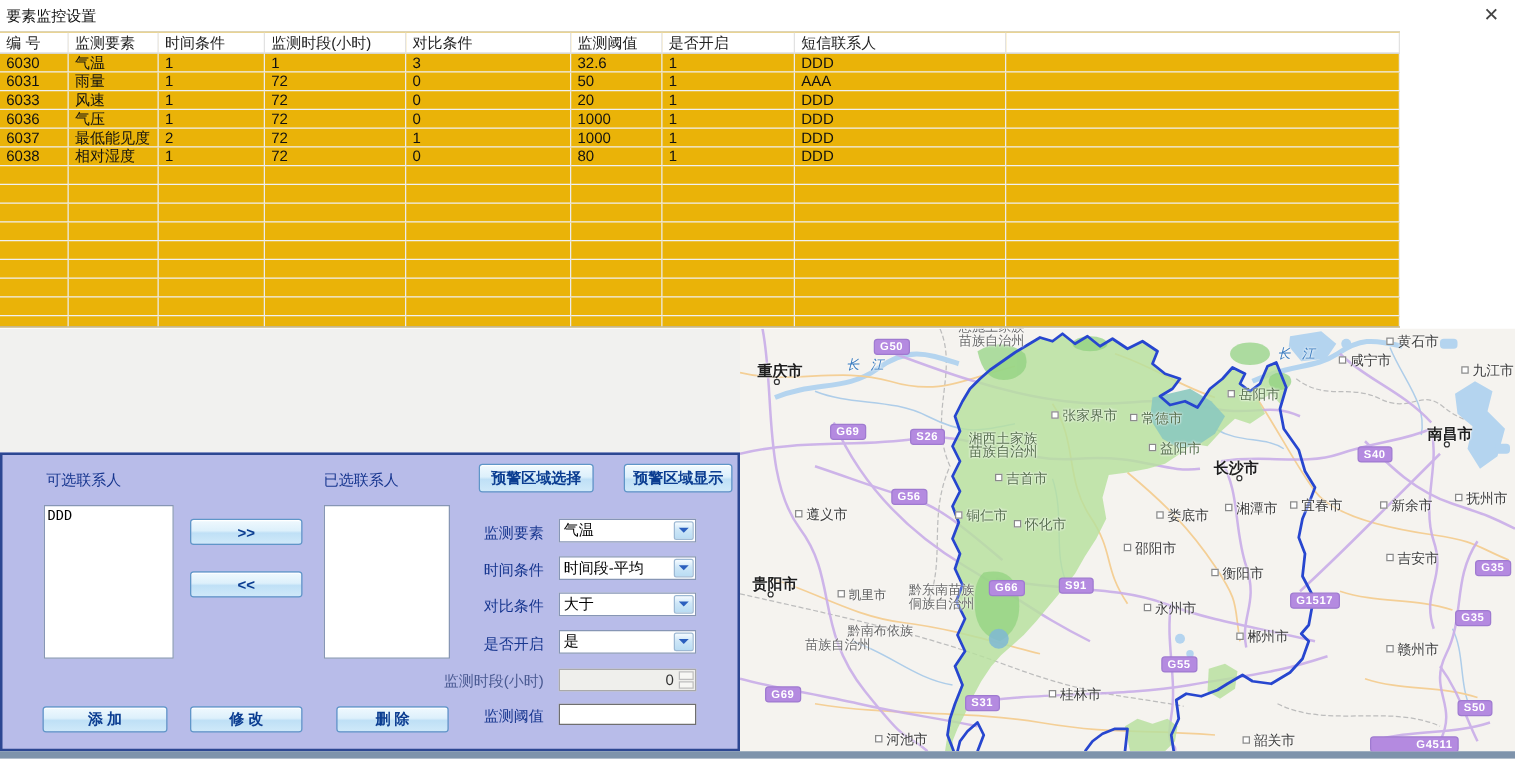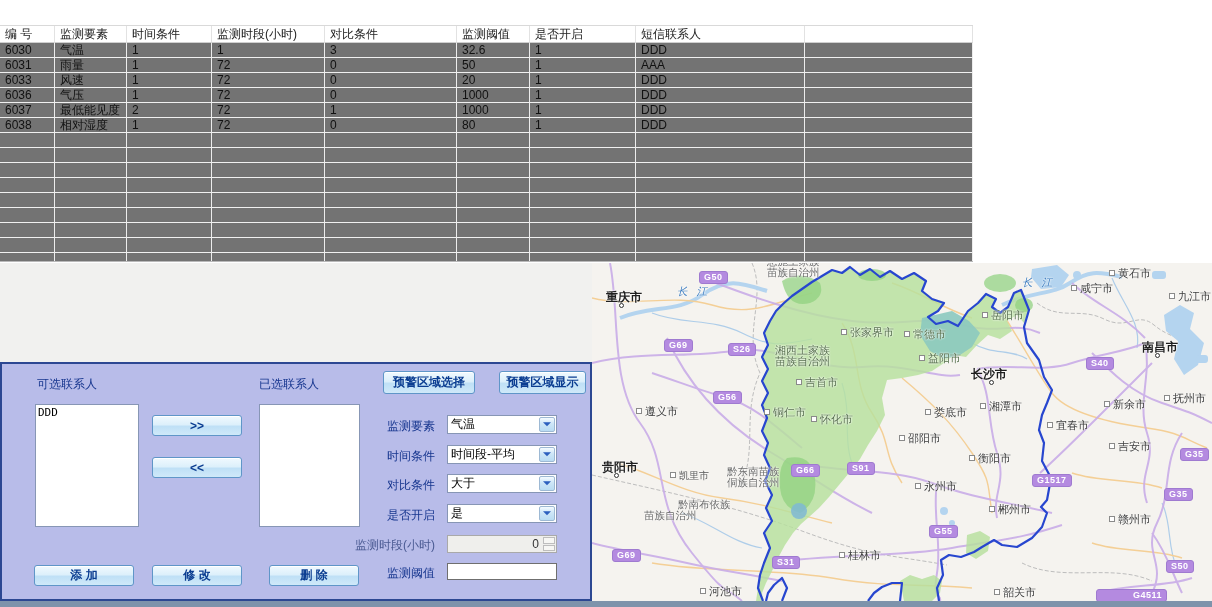--- a/index.html
+++ b/index.html
@@ -10,21 +10,21 @@
   *{box-sizing:border-box;margin:0;padding:0}
   body{font-family:"Liberation Sans","DejaVu Sans",sans-serif;background:#d0d0d0}
   .window{position:relative;width:1212px;height:607px;background:#fff;overflow:hidden}
 
   
   .titlebar{position:absolute;left:0;top:0;width:1212px;height:25px;background:#fff}
   .titlebar .title{position:absolute;left:5px;top:5px;font-size:12px;color:#111}
   .close-btn{position:absolute;right:10px;top:4px;width:18px;height:18px;font-size:15px;line-height:18px;text-align:center;color:#444;cursor:pointer}
 
   
-  .table-area{position:absolute;left:0;top:25px;width:973px;height:237px;background:#737373;border-top:1px solid #d9d9d9;border-bottom:1px solid #b9b9b9;overflow:hidden}
+  .table-area{position:absolute;left:0;top:25px;width:1120px;height:237px;background:#eab308;border-top:1px solid #d9d9d9;border-bottom:1px solid #b9b9b9;overflow:hidden}
   .tgrid{display:grid;grid-template-columns:55px 72px 85px 113px 132px 73px 106px 169px 1fr}
   .th{height:17px;line-height:17px;font-size:12px;color:#222;padding-left:5px;border-right:1px solid #e2e2e2;border-bottom:1px solid #cfcfcf;background:#fff;white-space:nowrap;overflow:hidden}
   .td{height:15px;line-height:15px;font-size:12px;color:#111;padding-left:5px;border-right:1px solid #ececec;border-bottom:1px solid #f0f0f0;white-space:nowrap;overflow:hidden}
 
   
   .gray-strip{position:absolute;left:0;top:263px;width:592px;height:99px;background:#f1f1ef}
 
   
   .panel{position:absolute;left:0;top:362px;width:592px;height:239px;background:var(--panel-bg);border:2px solid var(--panel-border);border-top-width:2px}
   .plabel{position:absolute;font-size:12px;font-weight:400;color:var(--label-text);white-space:nowrap}
@@ -58,20 +58,24 @@
   .city-dot{position:absolute;width:5px;height:5px;border-radius:50%;border:1px solid #333;background:#fff;z-index:3}
   .badge{position:absolute;background:var(--badge);color:#fff;font-size:9px;font-weight:bold;line-height:11px;padding:0 4px;border-radius:3px;border:1px solid #9f7ad0;z-index:2;letter-spacing:.5px}
 
   .bottom-strip{position:absolute;left:0;top:601px;width:1212px;height:6px;background:var(--strip)}
 </style>
 </head>
 <body>
 
 <div class="window">
 
+  <div class="titlebar">
+    <div class="title">要素监控设置</div>
+    <div class="close-btn">✕</div>
+  </div>
 
   <div class="table-area">
     <div class="tgrid">
         <div class="th">编  号</div>
         <div class="th">监测要素</div>
         <div class="th">时间条件</div>
         <div class="th">监测时段(小时)</div>
         <div class="th">对比条件</div>
         <div class="th">监测阈值</div>
         <div class="th">是否开启</div>
@@ -408,21 +412,21 @@
         <div class="map-label m" style="left: 388px; top: 136px;">湘潭市</div>
         <div class="map-label m" style="left: 333px; top: 142px;">娄底市</div>
         <div class="map-label m" style="left: 307px; top: 168px;">邵阳市</div>
         <div class="map-label m" style="left: 377px; top: 188px;">衡阳市</div>
         <div class="map-label m" style="left: 323px; top: 216px;">永州市</div>
         <div class="map-label m" style="left: 397px; top: 239px;">郴州市</div>
         <div class="map-label m" style="left: 402px; top: 322px;">韶关市</div>
         <div class="map-label m" style="left: 517px; top: 249px;">赣州市</div>
         <div class="map-label m" style="left: 517px; top: 176px;">吉安市</div>
         <div class="map-label m" style="left: 512px; top: 134px;">新余市</div>
-        <div class="map-label m" style="left: 455px; top: 134px; margin-top: 21px;">宜春市</div>
+        <div class="map-label m" style="left: 440px; top: 134px;">宜春市</div>
         <div class="map-label m" style="left: 572px; top: 128px;">抚州市</div>
         <div class="map-label m" style="left: 577px; top: 26px;">九江市</div>
         <div class="map-label m" style="left: 479px; top: 18px;">咸宁市</div>
         <div class="map-label m" style="left: 517px; top: 3px;">黄石市</div>
         <div class="map-label grn m" style="left: 172px; top: 142px;">铜仁市</div>
         <div class="map-label grn m" style="left: 219px; top: 149px;">怀化市</div>
         <div class="map-label grn m" style="left: 204px; top: 112px;">吉首市</div>
         <div class="map-label grn m" style="left: 249px; top: 62px;">张家界市</div>
         <div class="map-label grn m" style="left: 312px; top: 64px;">常德市</div>
         <div class="map-label grn m" style="left: 327px; top: 88px;">益阳市</div>

